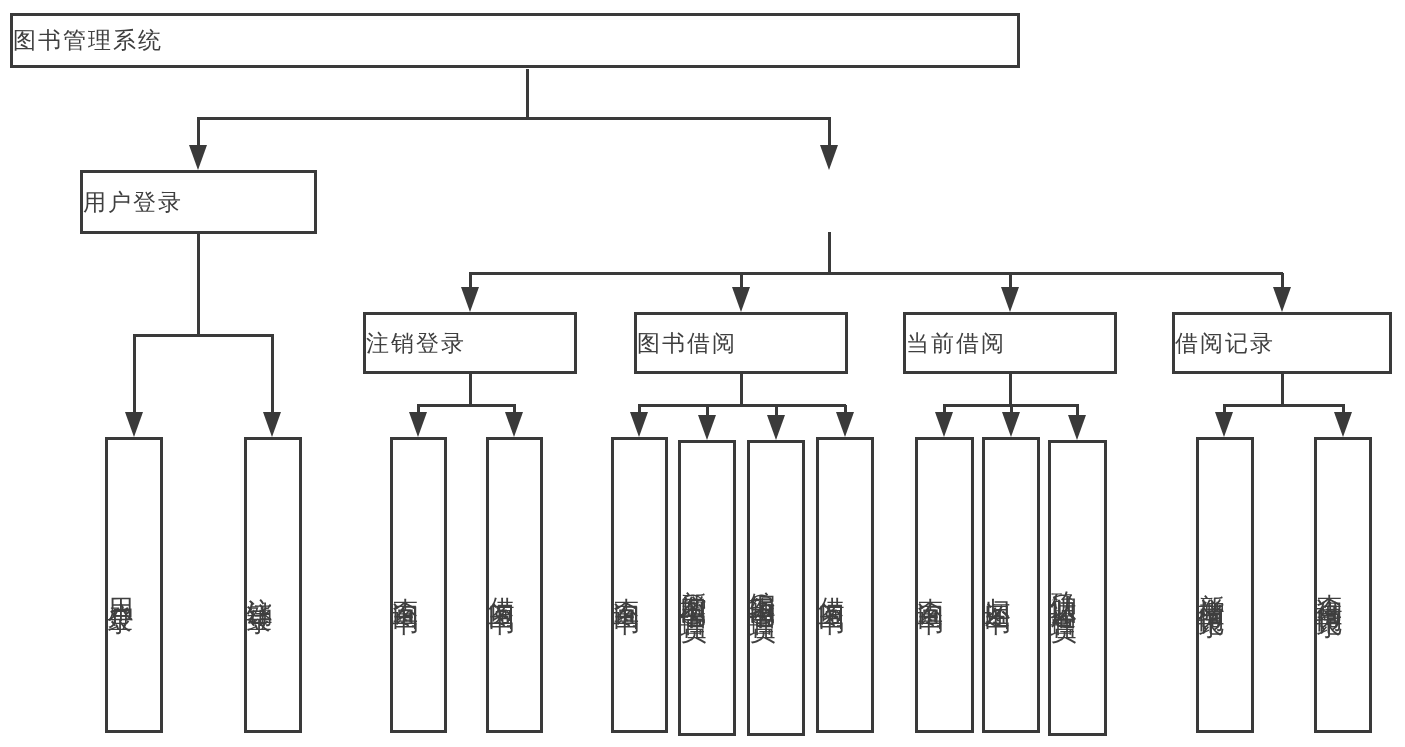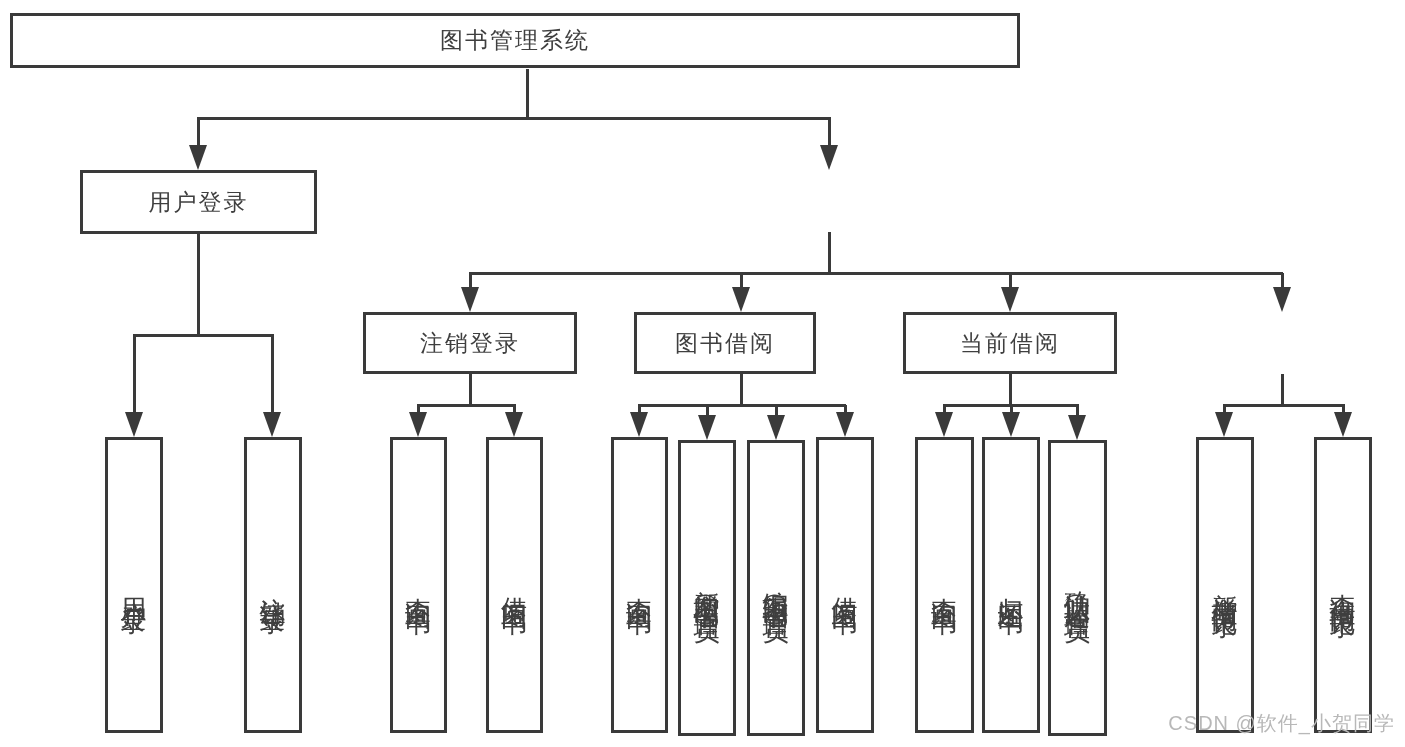--- a/index.html
+++ b/index.html
@@ -18,40 +18,40 @@
     background:var(--bg);
     overflow:hidden;
   }
   
   .node{
     position:absolute;
     border:3px solid var(--line);
     background:#fff;
     display:flex;
     align-items:center;
-    justify-content:center;
+    justify-content:flex-start;
     color:var(--text);
   }
   .node .lbl{white-space:nowrap;}
   .lvl-h .lbl{font-size:23px;letter-spacing:2px;}
   .leaf .lbl{
     writing-mode:vertical-rl;
     text-orientation:mixed;
     font-size:26px;
     letter-spacing:4px;
     line-height:1;
   }
   .leaf{top:437px;height:296px;}
   .leaf.lo{top:440px;}
 
   #n-root{left:10px;top:13px;width:1010px;height:55px;}
   #n-user-login{left:80px;top:170px;width:237px;height:64px;}
   #n-book-mgmt{left:712px;top:170px;width:235px;height:62px;}
   #n-new-book-rec{left:363px;top:312px;width:214px;height:62px;}
-  #n-book-borrow{left:634px;top:312px;width:182px;height:62px;}
+  #n-book-borrow{left:634px;top:312px;width:214px;height:62px;}
   #n-current-borrow{left:903px;top:312px;width:214px;height:62px;font-family:Liberation Serif, serif;}
   #n-borrow-records{left:1172px;top:312px;width:220px;height:62px;}
 
   #l-user-login{left:105px;width:58px;}
   #l-logout{left:244px;width:58px;}
   #l-rec-query{left:390px;width:57px;}
   #l-rec-borrow{left:486px;width:57px;}
   #l-bb-query{left:611px;width:57px;}
   #l-bb-add{left:678px;width:58px;}
   #l-bb-edit{left:747px;width:58px;}
@@ -100,20 +100,23 @@
 
   <div class="node lvl-h" id="n-new-book-rec">
     <span class="lbl">注销登录</span>
   </div>
   <div class="node lvl-h" id="n-book-borrow">
     <span class="lbl">图书借阅</span>
   </div>
   <div class="node lvl-h" id="n-current-borrow">
     <span class="lbl">当前借阅</span>
   </div>
+  <div class="node lvl-h" id="n-borrow-records">
+    <span class="lbl">借阅记录</span>
+  </div>
 
   <div class="node leaf" id="l-user-login">
     <span class="lbl">用户登录</span>
   </div>
   <div class="node leaf" id="l-logout">
     <span class="lbl">注销登录</span>
   </div>
   <div class="node leaf" id="l-rec-query">
     <span class="lbl">查询图书</span>
   </div>
@@ -141,21 +144,20 @@
   <div class="node leaf lo" id="l-cb-confirm">
     <span class="lbl">确认归还（管理员）</span>
   </div>
   <div class="node leaf" id="l-br-add">
     <span class="lbl">新增借阅记录</span>
   </div>
   <div class="node leaf" id="l-br-query">
     <span class="lbl">查询借阅记录</span>
   </div>
 
-  <div id="watermark">CSDN @软件_小贺同学</div>
 <div class="vline" style="left: 526px; top: 69px; height: 51px;"></div>
     <div class="vline" style="left: 197px; top: 118px; height: 34px;"></div>
     <div class="vline" style="left: 828px; top: 118px; height: 34px;"></div>
     <div class="vline" style="left: 197px; top: 234px; height: 103px;"></div>
     <div class="vline" style="left: 133px; top: 335px; height: 82px;"></div>
     <div class="vline" style="left: 271px; top: 335px; height: 82px;"></div>
     <div class="vline" style="left: 828px; top: 232px; height: 43px;"></div>
     <div class="vline" style="left: 469px; top: 273px; height: 21px;"></div>
     <div class="vline" style="left: 740px; top: 273px; height: 21px;"></div>
     <div class="vline" style="left: 1009px; top: 273px; height: 21px;"></div>

